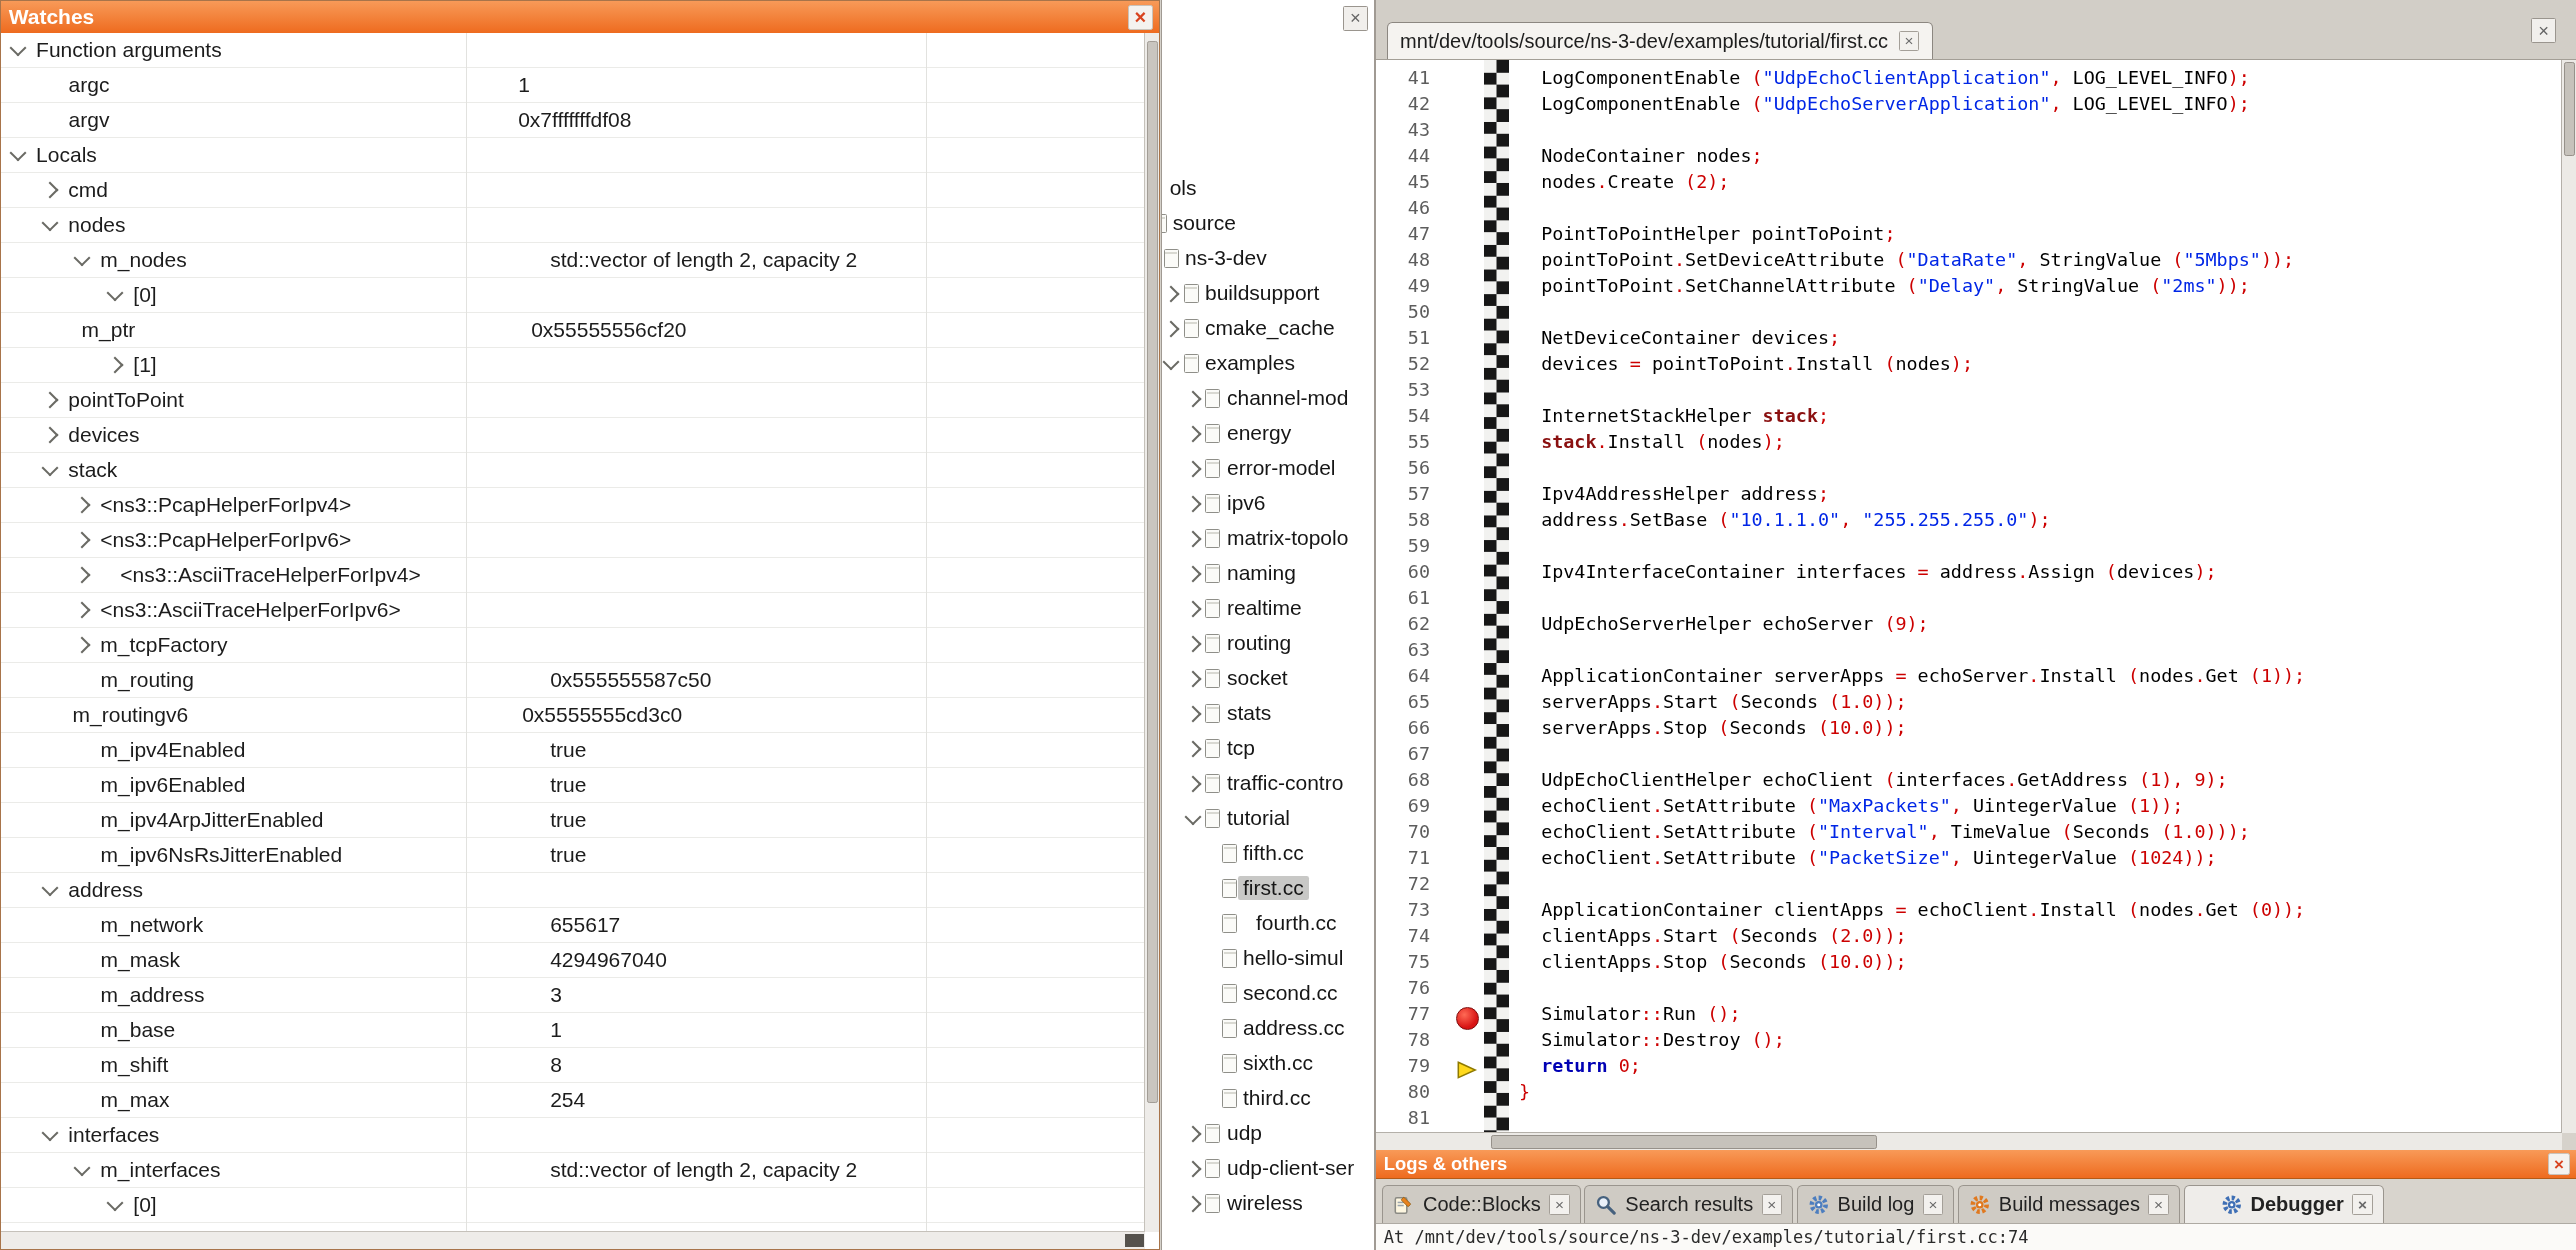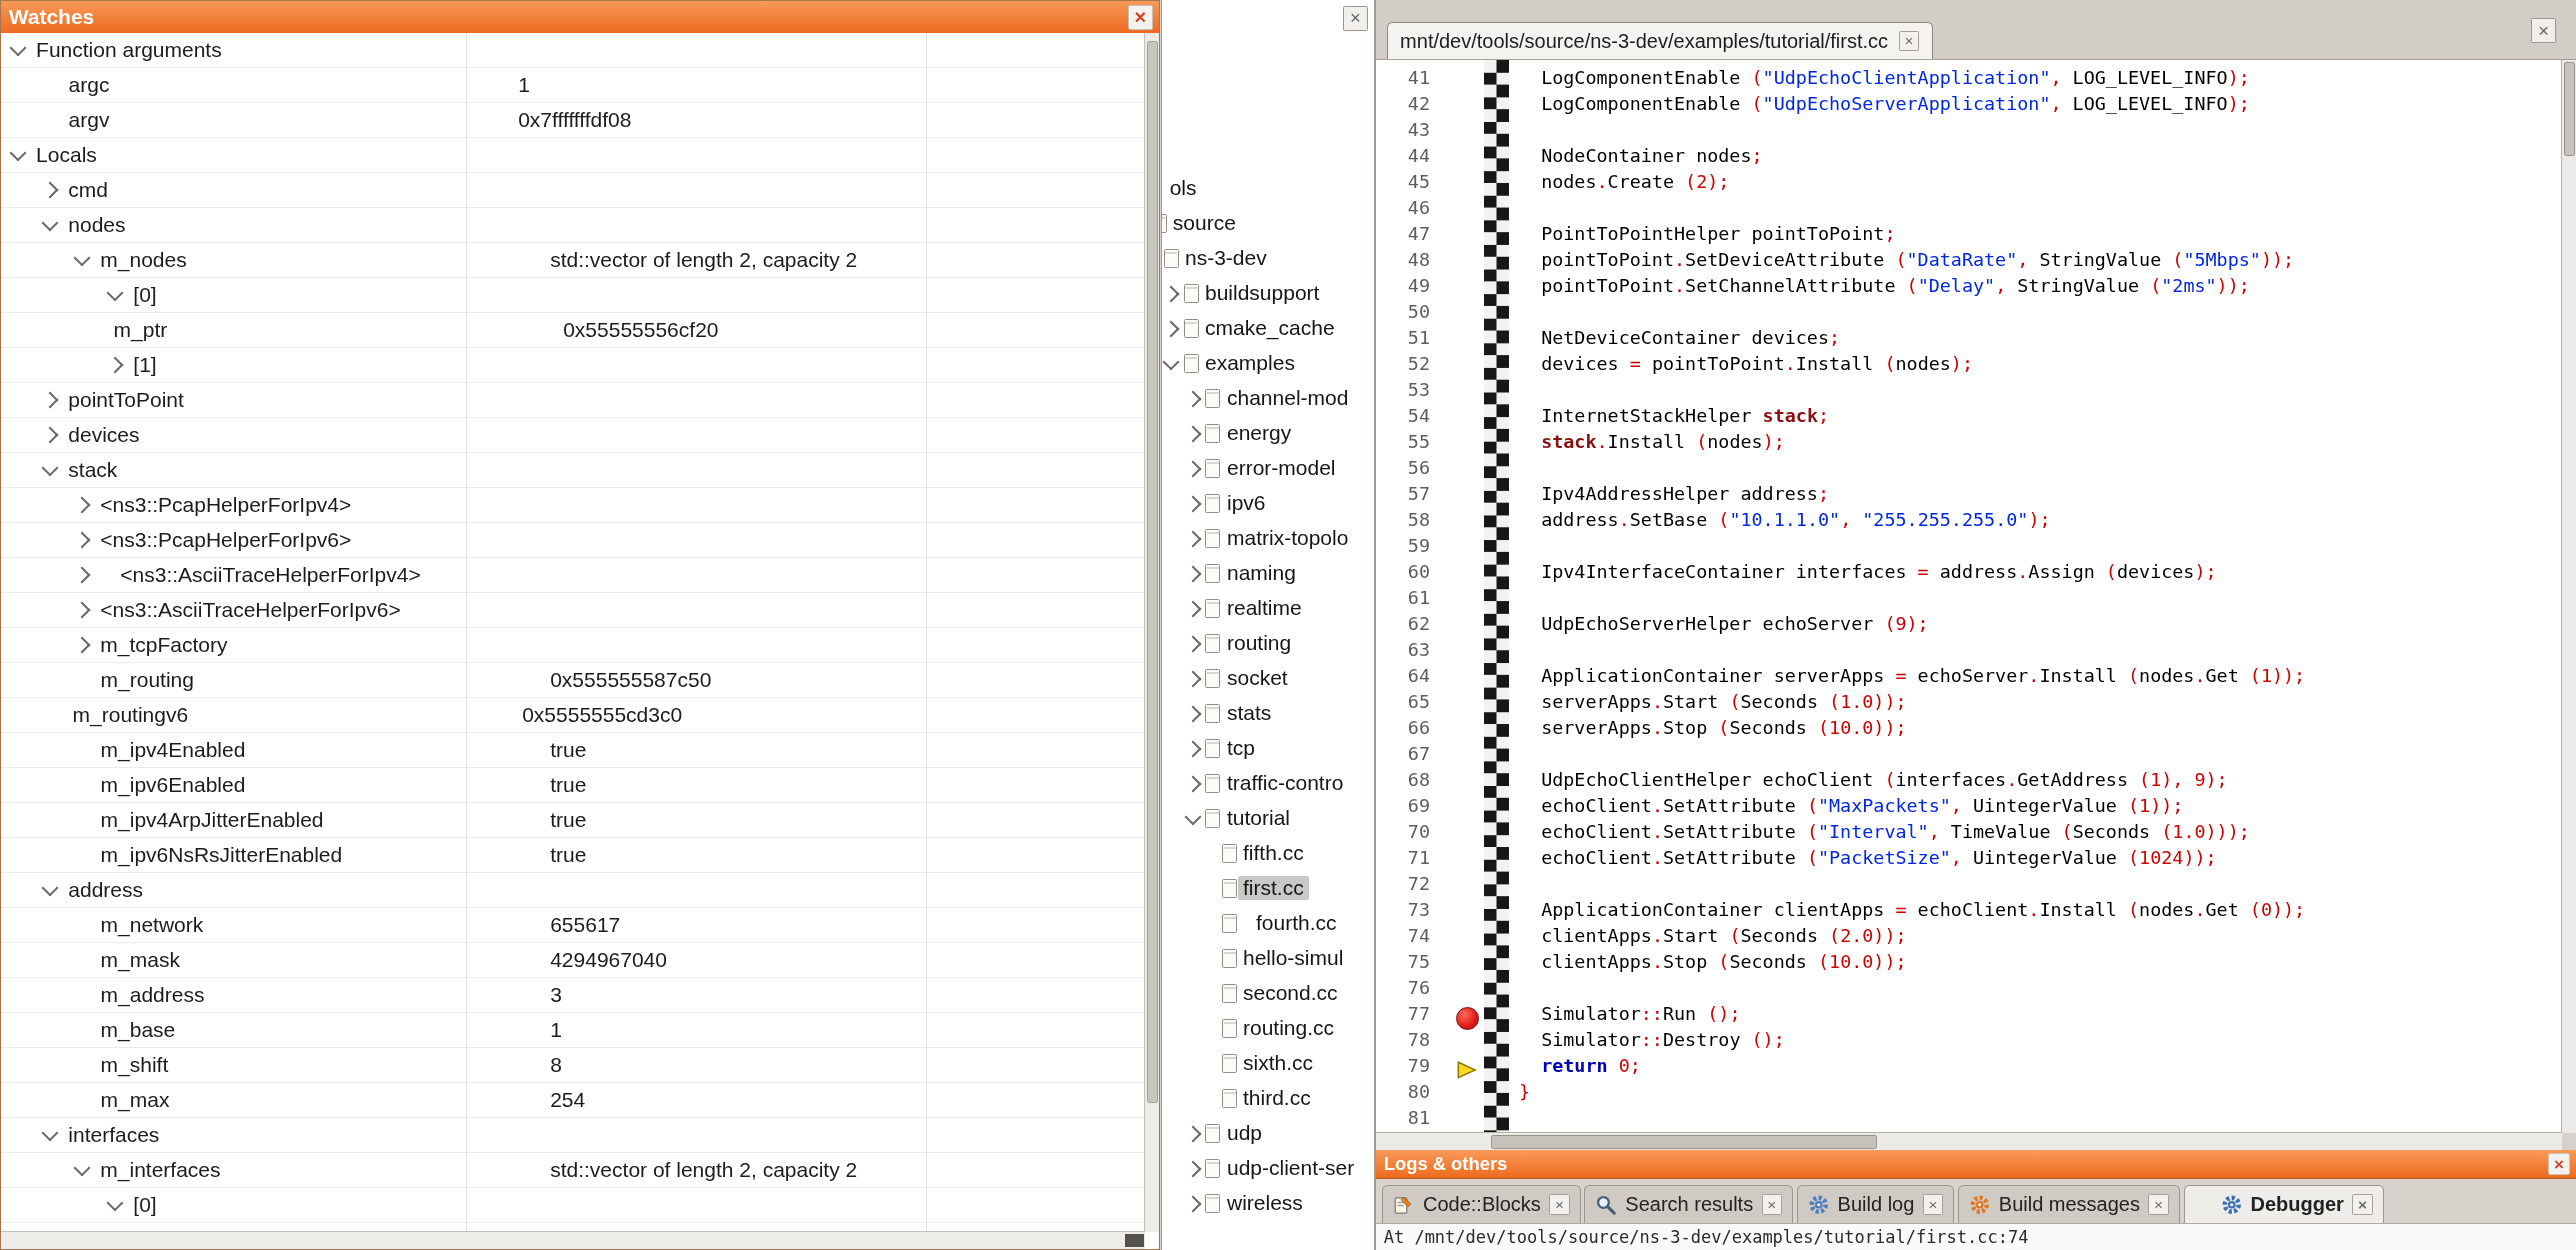--- a/index.html
+++ b/index.html
@@ -153,21 +153,21 @@
             <div class="wval">std::vector of length 2, capacity 2</div>
           </div>
           <div class="wrow">
             <div class="wname" style="padding-left: 108px;">
               <span class="chev down"></span>
               <span>[0]</span>
             </div>
             <div class="wval"></div>
           </div>
           <div class="wrow">
-            <div class="wname" style="padding-left: 88px;">
+            <div class="wname" style="padding-left: 56px;">
               <span class="chev-sp"></span>
               <span>m_ptr</span>
             </div>
             <div class="wval">0x55555556cf20</div>
           </div>
           <div class="wrow">
             <div class="wname" style="padding-left: 108px;">
               <span class="chev right"></span>
               <span>[1]</span>
             </div>
@@ -471,21 +471,21 @@
         <div class="titem">
           <span class="ticon" style="left: 60px;"></span>
           <span class="tlabel" style="left: 81px;">hello-simul</span>
         </div>
         <div class="titem">
           <span class="ticon" style="left: 60px;"></span>
           <span class="tlabel" style="left: 81px;">second.cc</span>
         </div>
         <div class="titem">
           <span class="ticon" style="left: 60px;"></span>
-          <span class="tlabel" style="left: 81px;">routing.cc</span>
+          <span class="tlabel" style="left: 81px;">address.cc</span>
         </div>
         <div class="titem">
           <span class="ticon" style="left: 60px;"></span>
           <span class="tlabel" style="left: 81px;">sixth.cc</span>
         </div>
         <div class="titem">
           <span class="ticon" style="left: 60px;"></span>
           <span class="tlabel" style="left: 81px;">third.cc</span>
         </div>
         <div class="titem">

